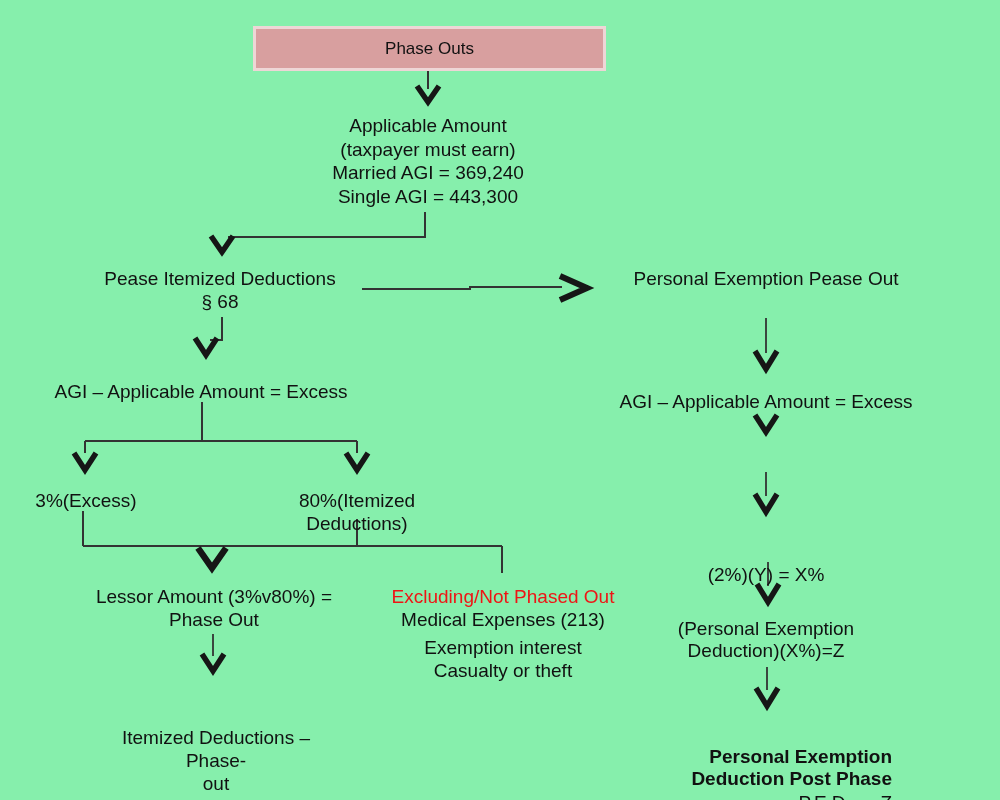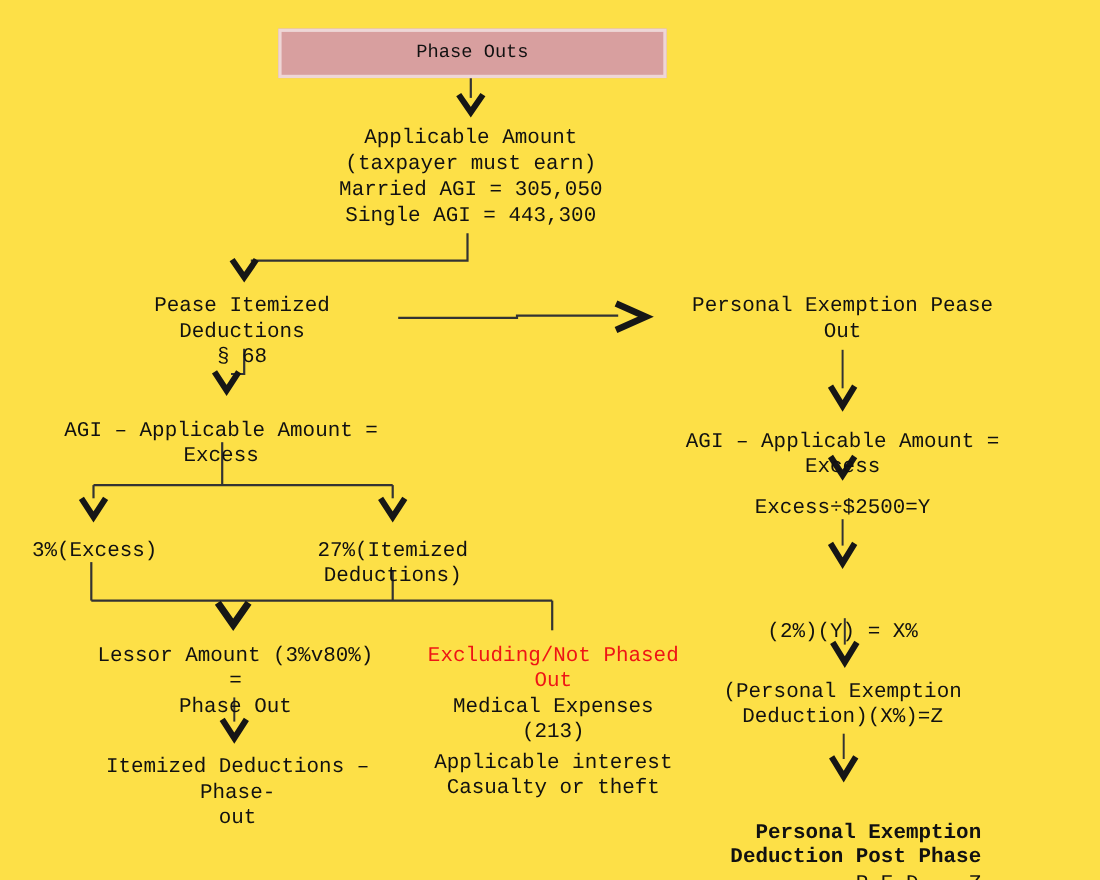--- a/index.html
+++ b/index.html
@@ -1,20 +1,20 @@
 <!DOCTYPE html>
 <html><head>
 <meta charset="utf-8">
 <style>
   html,body{margin:0;padding:0;background:#ffffff;}
   .page{
     position:relative;
     width:1000px;height:800px;
-    background:#fde047;
-    font-family:Liberation Mono, monospace;
+    background:#86efac;
+    font-family:Liberation Sans, sans-serif;
     color:#111111;
     overflow:hidden;
   }
   .node{
     position:absolute;
     text-align:center;
     font-size:19px;
     line-height:23px;
     color:#111111;
   }
@@ -106,59 +106,58 @@
     </g>
   </svg>
 
   <div class="title-box">
     <span>Phase Outs</span>
   </div>
 
   <div class="node" style="left:278px;top:114px;width:300px;line-height:23.5px;">
     <div>Applicable Amount</div>
     <div>(taxpayer must earn)</div>
-    <div>Married AGI = 305,050</div>
+    <div>Married AGI = 369,240</div>
     <div>Single AGI = 443,300</div>
   </div>
 
   <div class="node" style="left:95px;top:267px;width:250px;">
     <div>Pease Itemized Deductions</div>
     <div>§ 68</div>
   </div>
 
   <div class="node" style="left:629px;top:267px;width:274px;">
     <div>Personal Exemption Pease Out</div>
   </div>
 
   <div class="node" style="left:50px;top:380px;width:302px;">AGI – Applicable Amount = Excess</div>
 
   <div class="node" style="left:25px;top:489px;width:122px;">3%(Excess)</div>
 
-  <div class="node" style="left:246px;top:489px;width:222px;">27%(Itemized Deductions)</div>
+  <div class="node" style="left:246px;top:489px;width:222px;">80%(Itemized Deductions)</div>
 
   <div class="node" style="left:88px;top:585px;width:252px;">
     <div>Lessor Amount (3%v80%) =</div>
     <div>Phase Out</div>
   </div>
 
-  <div class="node" style="left:90px;top:686px;width:252px;text-align:center;">
+  <div class="node" style="left:90px;top:726px;width:252px;text-align:center;">
     <div>Itemized Deductions – Phase-</div>
     <div>out</div>
   </div>
 
   <div class="node" style="left:382px;top:585px;width:242px;">
     <div class="red">Excluding/Not Phased Out</div>
     <div>Medical Expenses (213)</div>
-    <div class="gap-top">Applicable interest</div>
+    <div class="gap-top">Exemption interest</div>
     <div>Casualty or theft</div>
   </div>
 
   <div class="node" style="left:614px;top:390px;width:304px;">AGI – Applicable Amount = Excess</div>
 
-  <div class="node" style="left:666px;top:450px;width:200px;">Excess÷$2500=Y</div>
 
   <div class="node" style="left:666px;top:563px;width:200px;">(2%)(Y) = X%</div>
 
   <div class="node" style="left:640px;top:618px;width:252px;line-height:22px;">
     <div>(Personal Exemption</div>
     <div>Deduction)(X%)=Z</div>
   </div>
 
   <div class="node" style="left:640px;top:746px;width:252px;line-height:22px;text-align:right;">
     <div class="bold">Personal Exemption</div>

